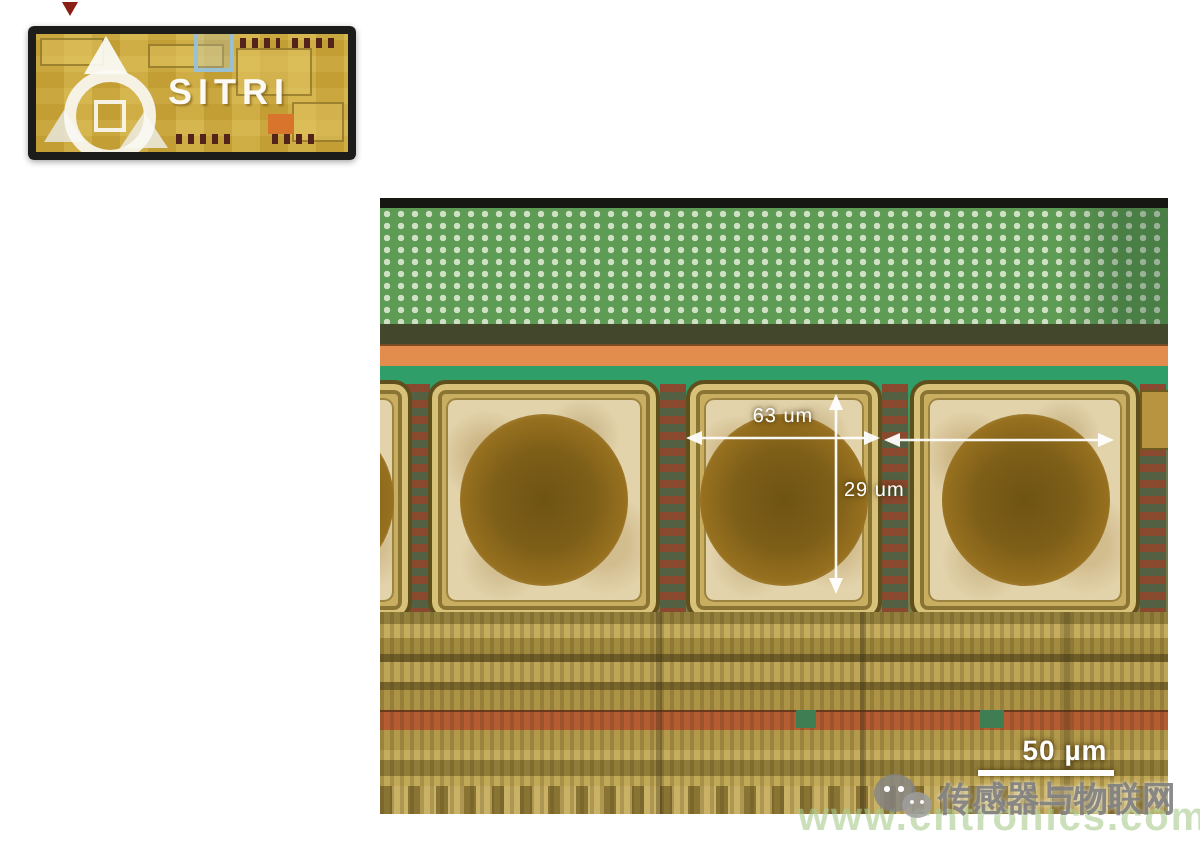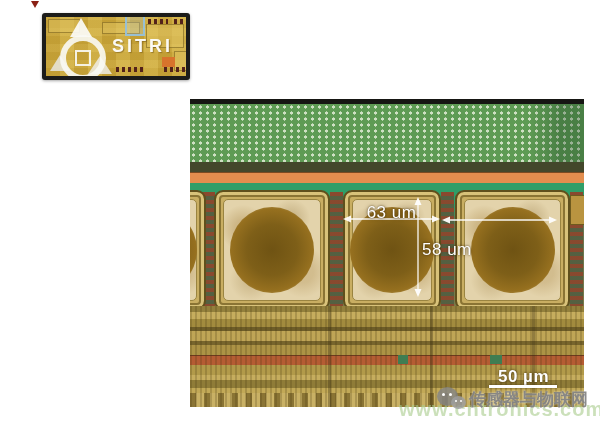--- a/index.html
+++ b/index.html
@@ -1,22 +1,22 @@
 <!DOCTYPE html>
 <html><head>
 <meta charset="utf-8">
 <style>
   html,body{margin:0;padding:0;background:#fff;}
   .screen{position:relative;width:600px;height:432px;background:#fff;overflow:hidden;
           font-family:"Liberation Sans",sans-serif;}
   .abs{position:absolute;}
 
   
-  .chip{position:absolute;left:14px;top:13px;width:148px;height:67px;background:#1c1c1a;
-        border-radius:3px;box-shadow:0 1px 3px rgba(0,0,0,.35);margin-left:28px;}
+  .chip{position:absolute;left:14px;top:13px;width:164px;height:67px;background:#1c1c1a;
+        border-radius:3px;box-shadow:0 1px 3px rgba(0,0,0,.35);}
   .chip-die{position:absolute;left:4px;top:4px;right:4px;bottom:4px;overflow:hidden;
         background:
           repeating-linear-gradient(90deg, rgba(180,140,40,.22) 0 14px, rgba(232,204,104,.25) 14px 28px),
           repeating-linear-gradient(0deg, rgba(180,140,40,.14) 0 8px, rgba(238,210,116,.18) 8px 16px),
           #c9a73b;}
   .deco-block{position:absolute;border:1px solid rgba(110,85,20,.55);background:rgba(226,198,100,.5);}
   .tri{position:absolute;width:0;height:0;}
   .tri-top{left:24px;top:1px;border-left:11px solid transparent;border-right:11px solid transparent;
            border-bottom:19px solid rgba(252,252,248,.92);}
   .tri-bl1{left:4px;top:38px;border-left:10px solid transparent;border-right:10px solid transparent;
@@ -71,23 +71,23 @@
   .orange-bar{left:381px;top:247px;width:13px;height:58px;background:#c06a32;}
 
   .routing{left:0;top:207px;width:394px;height:101px;background:#b29a4a;}
   .routing::after{content:"";position:absolute;left:0;top:0;width:100%;height:100%;
         background:repeating-linear-gradient(90deg, rgba(70,55,15,.22) 0 2px, rgba(0,0,0,0) 2px 5px);}
   .rrow{position:absolute;left:0;width:394px;}
   .vbreak{position:absolute;top:0;width:3px;height:101px;background:rgba(60,50,20,.35);z-index:3;}
   .green-int{position:absolute;height:9px;background:#3f7d52;z-index:2;}
 
   .overlay-svg{position:absolute;left:0;top:0;width:394px;height:308px;pointer-events:none;z-index:6;}
-  .mlabel{position:absolute;color:#fff;font-size:17px;letter-spacing:.5px;z-index:7;
+  .mlabel{position:absolute;color:#fff;font-size:10px;letter-spacing:.5px;z-index:7;
         text-shadow:0 0 2px rgba(60,40,0,.85), 0 0 4px rgba(60,40,0,.5);}
-  .sb-label{left:296px;top:268px;width:75px;text-align:center;font-weight:bold;font-size:17px;}
+  .sb-label{left:296px;top:268px;width:93px;text-align:center;font-weight:bold;font-size:14px;}
   .sb-line{left:299px;top:286px;width:68px;height:3px;background:#fff;z-index:7;
         box-shadow:0 0 2px rgba(60,40,0,.8);}
 
   
   .caption{left:190px;top:409px;width:394px;text-align:center;font-size:12.5px;color:#161616;
         letter-spacing:.3px;z-index:9;}
   .wm-url{left:399px;top:398px;font-size:20px;color:rgba(168,204,140,.6);letter-spacing:1px;z-index:8;
         font-weight:bold;}
   .wm-name{left:469px;top:388px;font-size:17px;font-weight:bold;color:rgba(126,126,126,.9);z-index:10;
         text-shadow:0 0 2px rgba(255,255,255,.7);}
@@ -196,21 +196,21 @@
         <polygon points="250,120 242,116.5 242,123.5" stroke="none"></polygon>
         <line x1="259" y1="121" x2="360" y2="121"></line>
         <polygon points="252,121 260,117.5 260,124.5" stroke="none"></polygon>
         <polygon points="367,121 359,117.5 359,124.5" stroke="none"></polygon>
         <line x1="228" y1="105" x2="228" y2="191"></line>
         <polygon points="228,98 224.5,106 231.5,106" stroke="none"></polygon>
         <polygon points="228,198 224.5,190 231.5,190" stroke="none"></polygon>
       </g>
     </svg>
     <div class="mlabel" style="left:153px;top:104px;width:97px;text-align:center;">63 um</div>
-    <div class="mlabel" style="left:232px;top:141px;width:50px;">58 um</div>
+    <div class="mlabel" style="left:232px;top:141px;width:50px;">29 um</div>
 
     <div class="mlabel sb-label">50 µm</div>
     <div class="abs sb-line"></div>
   </div>
 
 
   <div class="abs wm-url">www.cntronics.com</div>
   <div class="abs wm-icon">
     <div class="bub1"></div>
     <div class="bub2"></div>

